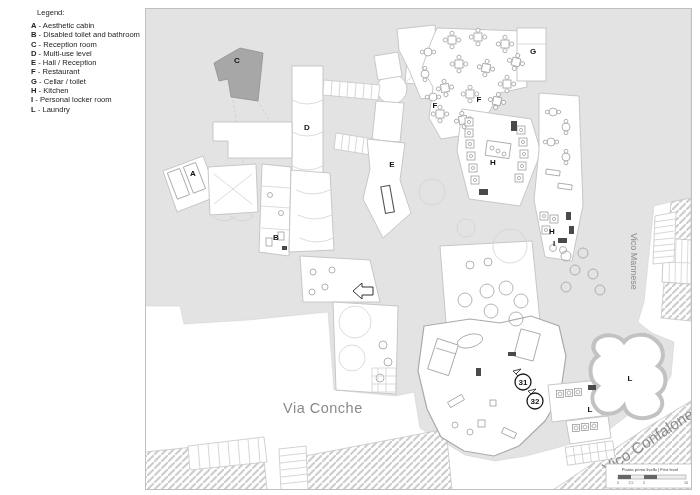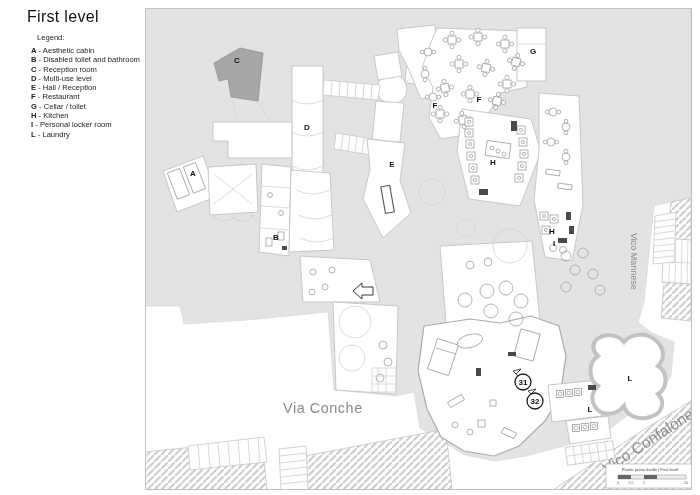--- a/index.html
+++ b/index.html
@@ -26,21 +26,20 @@
   .num{font-size:8px;font-weight:bold;fill:#111;text-anchor:middle;}
   .tick{font-size:3.6px;fill:#666;text-anchor:middle;}
   .cap{font-size:4.2px;fill:#444;text-anchor:middle;}
 </style>
 </head>
 <body>
 
 <div class="page">
 
   <div class="left-panel">
-    <h1 class="page-title">First level</h1>
     <div class="legend-heading">Legend:</div>
     <ul class="legend">
       <li><b>A</b> <span>-</span> <span>Aesthetic cabin</span></li>
       <li><b>B</b> <span>-</span> <span>Disabled toilet and bathroom</span></li>
       <li><b>C</b> <span>-</span> <span>Reception room</span></li>
       <li><b>D</b> <span>-</span> <span>Multi-use level</span></li>
       <li><b>E</b> <span>-</span> <span>Hall / Reception</span></li>
       <li><b>F</b> <span>-</span> <span>Restaurant</span></li>
       <li><b>G</b> <span>-</span> <span>Cellar / toilet</span></li>
       <li><b>H</b> <span>-</span> <span>Kitchen</span></li>

